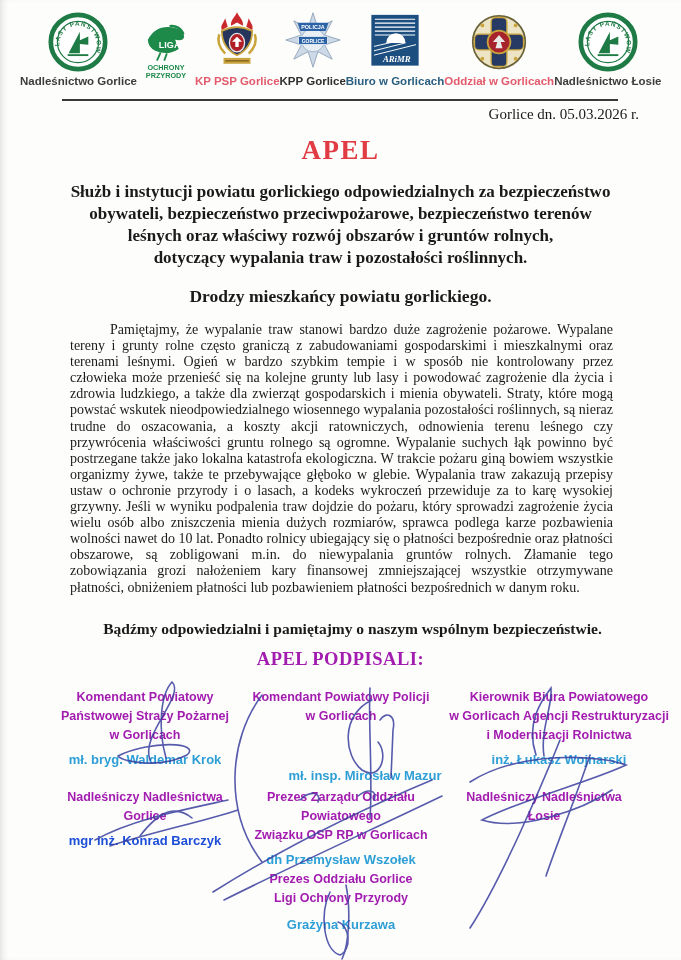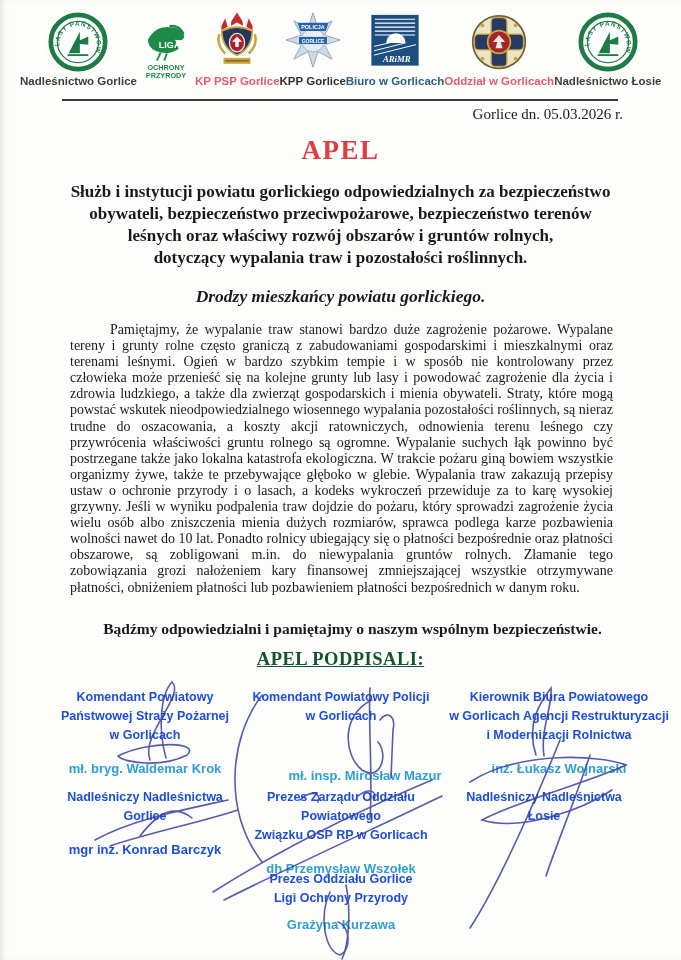--- a/index.html
+++ b/index.html
@@ -6,38 +6,38 @@
   .page{position:relative;width:681px;height:960px;margin:0 auto;background:#fdfdfc;
         font-family:"Liberation Serif",serif;color:#1a1a1a;overflow:hidden;
         box-shadow:inset 6px 0 10px -6px rgba(0,0,0,.18);}
   
   .logo-row{position:absolute;top:8px;left:20px;width:641px;display:flex;
             justify-content:space-between;align-items:flex-end;}
   .logo-cell{display:flex;flex-direction:column;align-items:center;gap:3px;}
   .logo-label{font-family:"Liberation Sans",sans-serif;font-weight:bold;
               font-size:11.5px;white-space:nowrap;line-height:13px;min-height:1px;}
   .rule{position:absolute;top:99px;left:62px;width:556px;border-top:2px solid #3a3a3a;}
-  .date{position:absolute;top:106px;right:58px;font-size:15px;}
+  .date{position:absolute;top:106px;right:42px;font-size:15px;}
   
   .title{position:absolute;top:135px;left:0;width:100%;text-align:center;
          font-size:27px;font-weight:bold;letter-spacing:1.5px;}
   .subtitle{position:absolute;top:181px;left:0;width:100%;text-align:center;
             font-weight:bold;font-size:17px;line-height:22px;white-space:pre-line;}
   .greeting{position:absolute;top:286px;left:0;width:100%;text-align:center;
-            font-weight:bold;font-size:17.5px;font-style:italic;}
+            font-weight:bold;font-size:17.5px;}
   .body-text{position:absolute;top:322px;left:70px;width:543px;text-align:justify;
              font-size:14px;line-height:16.1px;text-indent:40px;}
   .closing{position:absolute;top:620px;left:0;width:100%;text-align:center;
            font-weight:bold;font-size:15.5px;padding-left:12px;}
   .signed-heading{position:absolute;top:649px;left:0;width:100%;text-align:center;
                   font-weight:bold;font-size:18.5px;letter-spacing:.5px;}
   
   .sig{position:absolute;text-align:center;font-family:"Liberation Sans",sans-serif;}
-  .sig .t{font-weight:bold;font-size:12.5px;line-height:19px;color:#1d4ed8;white-space:pre-line;}
-  .sig .n{font-weight:bold;font-size:13px;margin-top:16px;}
+  .sig .t{font-weight:bold;font-size:12.5px;line-height:19px;color:#a21caf;white-space:pre-line;}
+  .sig .n{font-weight:bold;font-size:13px;margin-top:7px;}
   #sig1{top:688px;left:40px;width:210px;}
   #sig2{top:688px;left:236px;width:210px;}
   #sig2 .n{margin-top:42px;margin-left:48px;}
   #sig3{top:688px;left:445px;width:228px;text-align:center;}
   #sig4{top:788px;left:40px;width:210px;}
   #sig5{top:788px;left:236px;width:210px;}
   #sig6{top:788px;left:430px;width:228px;}
   #sig7{top:870px;left:236px;width:210px;}
   #sig7 .n{margin-top:9px;}
   .ink{position:absolute;top:660px;left:0;pointer-events:none;}
@@ -155,21 +155,21 @@
   <div class="date">Gorlice dn.  05.03.2026 r.</div>
 
   <div class="title" style="color: rgb(225, 59, 68);">APEL</div>
   <div class="subtitle">Służb i instytucji powiatu gorlickiego odpowiedzialnych za bezpieczeństwo
 obywateli, bezpieczeństwo przeciwpożarowe, bezpieczeństwo terenów
 leśnych oraz właściwy rozwój obszarów i gruntów rolnych,
 dotyczący wypalania traw i pozostałości roślinnych.</div>
   <div class="greeting">Drodzy mieszkańcy powiatu gorlickiego.</div>
   <div class="body-text">Pamiętajmy, że wypalanie traw stanowi bardzo duże zagrożenie pożarowe. Wypalane tereny i grunty rolne często graniczą z zabudowaniami gospodarskimi i mieszkalnymi oraz terenami leśnymi. Ogień w bardzo szybkim tempie i w sposób nie kontrolowany przez człowieka może przenieść się na kolejne grunty lub lasy i powodować zagrożenie dla życia i zdrowia ludzkiego, a także dla zwierząt gospodarskich i mienia obywateli. Straty, które mogą powstać wskutek nieodpowiedzialnego wiosennego wypalania pozostałości roślinnych, są nieraz trudne do oszacowania, a koszty akcji ratowniczych, odnowienia terenu leśnego czy przywrócenia właściwości gruntu rolnego są ogromne. Wypalanie suchych łąk powinno być postrzegane także jako lokalna katastrofa ekologiczna. W trakcie pożaru giną bowiem wszystkie organizmy żywe, także te przebywające głęboko w glebie. Wypalania traw zakazują przepisy ustaw o ochronie przyrody i o lasach, a kodeks wykroczeń przewiduje za to karę wysokiej grzywny. Jeśli w wyniku podpalenia traw dojdzie do pożaru, który sprowadzi zagrożenie życia wielu osób albo zniszczenia mienia dużych rozmiarów, sprawca podlega karze pozbawienia wolności nawet do 10 lat. Ponadto rolnicy ubiegający się o płatności bezpośrednie oraz płatności obszarowe, są zobligowani m.in. do niewypalania gruntów rolnych. Złamanie tego zobowiązania grozi nałożeniem kary finansowej zmniejszającej wszystkie otrzymywane płatności, obniżeniem płatności lub pozbawieniem płatności bezpośrednich w danym roku.</div>
   <div class="closing">Bądźmy odpowiedzialni i pamiętajmy o naszym wspólnym bezpieczeństwie.</div>
-  <div class="signed-heading" style="color: #14532d; text-decoration: underline;">APEL PODPISALI:</div>
+  <div class="signed-heading" style="color: #a21caf;">APEL PODPISALI:</div>
 
   <div class="sig" id="sig1">
     <div class="t">Komendant Powiatowy
 Państwowej Straży Pożarnej
 w Gorlicach</div>
     <div class="n" style="color: rgb(46, 159, 214);">mł. bryg. Waldemar Krok</div>
   </div>
   <div class="sig" id="sig2">
     <div class="t">Komendant Powiatowy Policji
 w Gorlicach</div>

